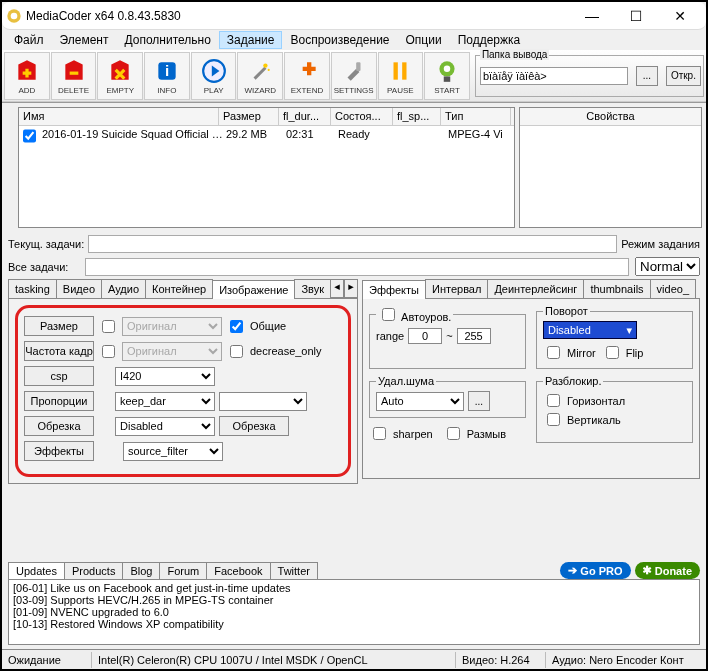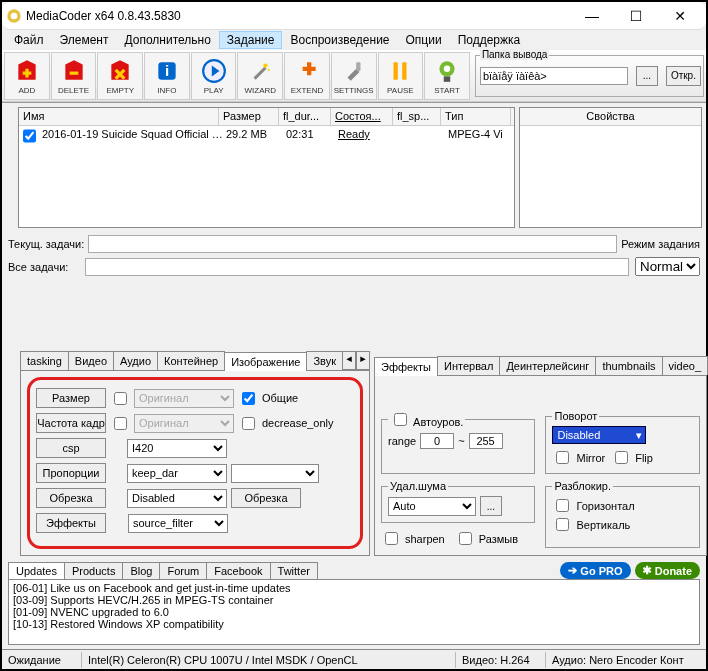--- a/index.html
+++ b/index.html
@@ -32,61 +32,61 @@
   .middle { display: flex; height: 130px; border-top: 1px solid #999; padding-left: 12px; }
   .filelist { flex: 1; border: 1px solid #888; margin: 4px; background: #fff; display: flex; flex-direction: column; }
   .listhead { display: flex; background: #f5f5f5; border-bottom: 1px solid #ccc; height: 18px; font-size: 11px; }
   .listhead span { border-right: 1px solid #ccc; padding: 2px 4px; overflow: hidden; white-space: nowrap; }
   .listrow { display: flex; height: 18px; font-size: 11px; }
   .listrow span { padding: 2px 4px; overflow: hidden; white-space: nowrap; }
   .listrow input[type=checkbox] { margin: 2px 2px 0 4px; }
   .col-name { width: 200px; }
   .col-size { width: 60px; }
   .col-dur { width: 52px; }
-  .col-stat { width: 62px; text-decoration: underline; }
+  .col-stat { width: 62px; }
   .col-sp { width: 48px; }
   .col-typ { width: 70px; }
   
   .props { width: 210px; border: 1px solid #888; margin: 4px 4px 4px 0; background: #fff; display: flex; flex-direction: column; }
   .props .phead { text-align: center; border-bottom: 1px solid #ccc; height: 18px; padding: 2px; background: #f5f5f5; }
   .props .pbody { flex: 1; overflow: auto; padding: 2px; font-size: 11px; }
   .tree-item { white-space: nowrap; }
   .tree-root::before { content: "⊟ "; }
   .tree-child { padding-left: 16px; }
   .tree-child::before { content: "…⊟ "; color: #888; }
   .tree-leaf { padding-left: 32px; }
   .tree-leaf::before { content: "… "; color: #888; }
   
   
   .taskrow { padding: 3px 6px; display: flex; align-items: center; gap: 4px; font-size: 11px; }
   .taskrow input.wide { flex: 1; height: 18px; border: 1px solid #aaa; }
   .taskrow .rlabel { width: auto; }
   .modebox { margin-left: auto; display: flex; flex-direction: column; align-items: flex-end; }
   
   
-  .settings { flex: 1; display: flex; padding: 0 6px 2px 18px; gap: 4px; align-items: flex-end; }
+  .settings { flex: 1; display: flex; padding: 0 6px 2px 6px; gap: 4px; }
   .leftpane, .rightpane { flex: 1; }
   .tabs { display: flex; border-bottom: 1px solid #888; font-size: 11px; }
   .tabs .tab { padding: 3px 6px; border: 1px solid #888; border-bottom: none; margin-right: -1px; background: #eee; cursor: default; position: relative; }
   .tabs .tab.active { background: #fff; top: 1px; }
   .tabs .navs { margin-left: auto; display: flex; }
   .tabs .navs .nav { width: 14px; border: 1px solid #888; background: #eee; text-align: center; }
   .tabcontent { border: 1px solid #888; border-top: none; padding: 6px; min-height: 180px; background: #f2f2f2; }
   
   .highlight-frame { border: 3px solid #e02020; border-radius: 14px; padding: 8px 6px; }
   .formrow { display: flex; align-items: center; margin-bottom: 5px; gap: 4px; font-size: 11px; }
   .btnlabel { width: 70px; height: 20px; border: 1px solid #888; background: #eee; font-size: 11px; text-align: center; display: flex; align-items: center; justify-content: center; }
   .chk { width: 13px; height: 13px; }
   .sel { width: 100px; height: 19px; border: 1px solid #888; font-size: 11px; background: #fff; }
   .sel.dis { background: #eee; color: #888; }
   .sel2 { width: 88px; }
   
   fieldset.grp { border: 1px solid #999; font-size: 11px; padding: 4px 6px 6px 6px; margin: 0; }
   fieldset.grp legend { font-size: 11px; padding: 0 2px; }
-  .rightgrid { display: grid; grid-template-columns: 1fr 1fr; gap: 6px 10px; margin-top: 28px; }
+  .rightgrid { display: grid; grid-template-columns: 1fr 1fr; gap: 6px 10px; }
   .inline { display: flex; align-items: center; gap: 4px; }
   .numin { width: 34px; height: 16px; border: 1px solid #888; font-size: 11px; text-align: center; }
   .dropdown-blue { background: #1e4bd1; color: #fff; border: 1px solid #003; width: 94px; height: 18px; display: flex; align-items: center; padding: 0 4px; justify-content: space-between; font-size: 11px; }
   
   
   .updatepanel { margin: 4px 6px; }
   .updatepanel .tabs2 { display: flex; font-size: 11px; align-items: flex-end; }
   .updatepanel .tabs2 .tab2 { padding: 2px 7px; border: 1px solid #888; border-bottom: none; background: #eee; margin-right: -1px; }
   .updatepanel .tabs2 .tab2.active { background: #fff; }
   .updatepanel .pill { margin-left: auto; display: flex; gap: 4px; }
@@ -309,21 +309,21 @@
             <select class="sel" style="margin-left:17px"><option>keep_dar</option></select>
             <select class="sel sel2"><option></option></select>
           </div>
           <div class="formrow">
             <span class="btnlabel">Обрезка</span>
             <select class="sel" style="margin-left:17px"><option>Disabled</option></select>
             <button class="btnlabel" style="width:70px">Обрезка</button>
           </div>
           <div class="formrow">
             <span class="btnlabel">Эффекты</span>
-            <select class="sel" style="margin-left:18px"><option>source_filter</option></select>
+            <select class="sel" style="margin-left:25px"><option>source_filter</option></select>
           </div>
         </div>
       </div>
     </div>
 
     <div class="rightpane">
       <div class="tabs">
         <span class="tab active">Эффекты</span>
         <span class="tab">Интервал</span>
         <span class="tab">Деинтерлейсинг</span>
@@ -404,18 +404,18 @@
     </div>
     <div class="updatebox">
       <div>[06-01] Like us on Facebook and get just-in-time updates</div>
       <div>[03-09] Supports HEVC/H.265 in MPEG-TS container</div>
       <div>[01-09] NVENC upgraded to 6.0</div>
       <div>[10-13] Restored Windows XP compatibility</div>
     </div>
   </div>
 
   <div class="statusbar">
-    <span class="cell" style="width:80px">Ожидание</span>
+    <span class="cell" style="width:90px">Ожидание</span>
     <span class="cell" style="flex:1">Intel(R) Celeron(R) CPU 1007U  / Intel MSDK / OpenCL</span>
     <span class="cell" style="width:90px">Видео: H.264</span>
     <span class="cell" style="width:160px;border-right:none">Аудио: Nero Encoder  Конт</span>
   </div>
 </div>
 
 </body></html>

